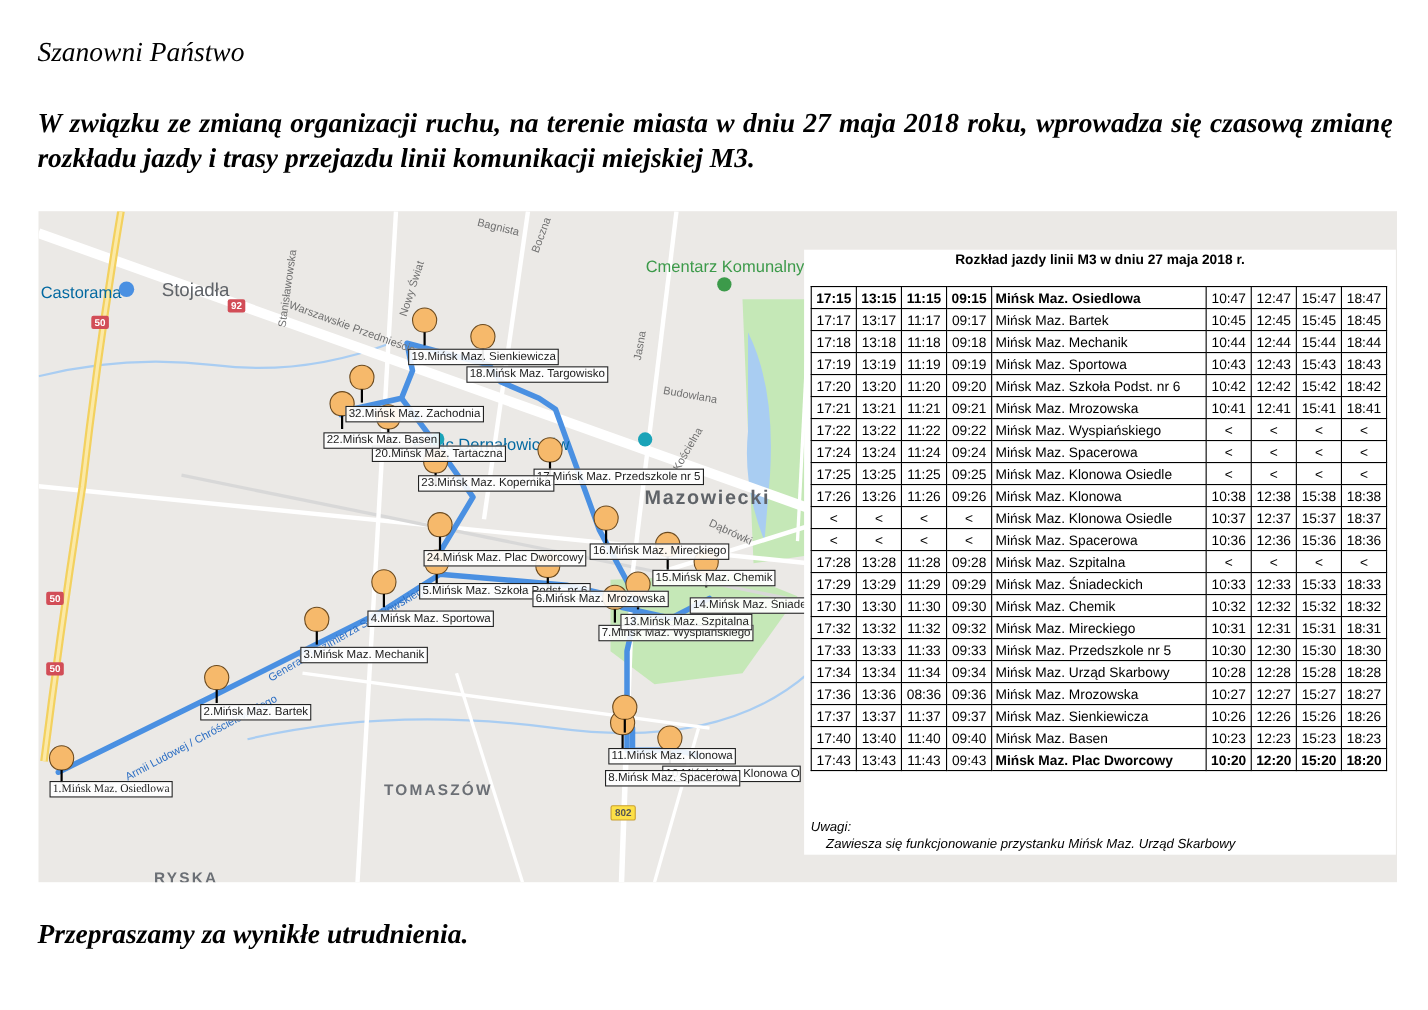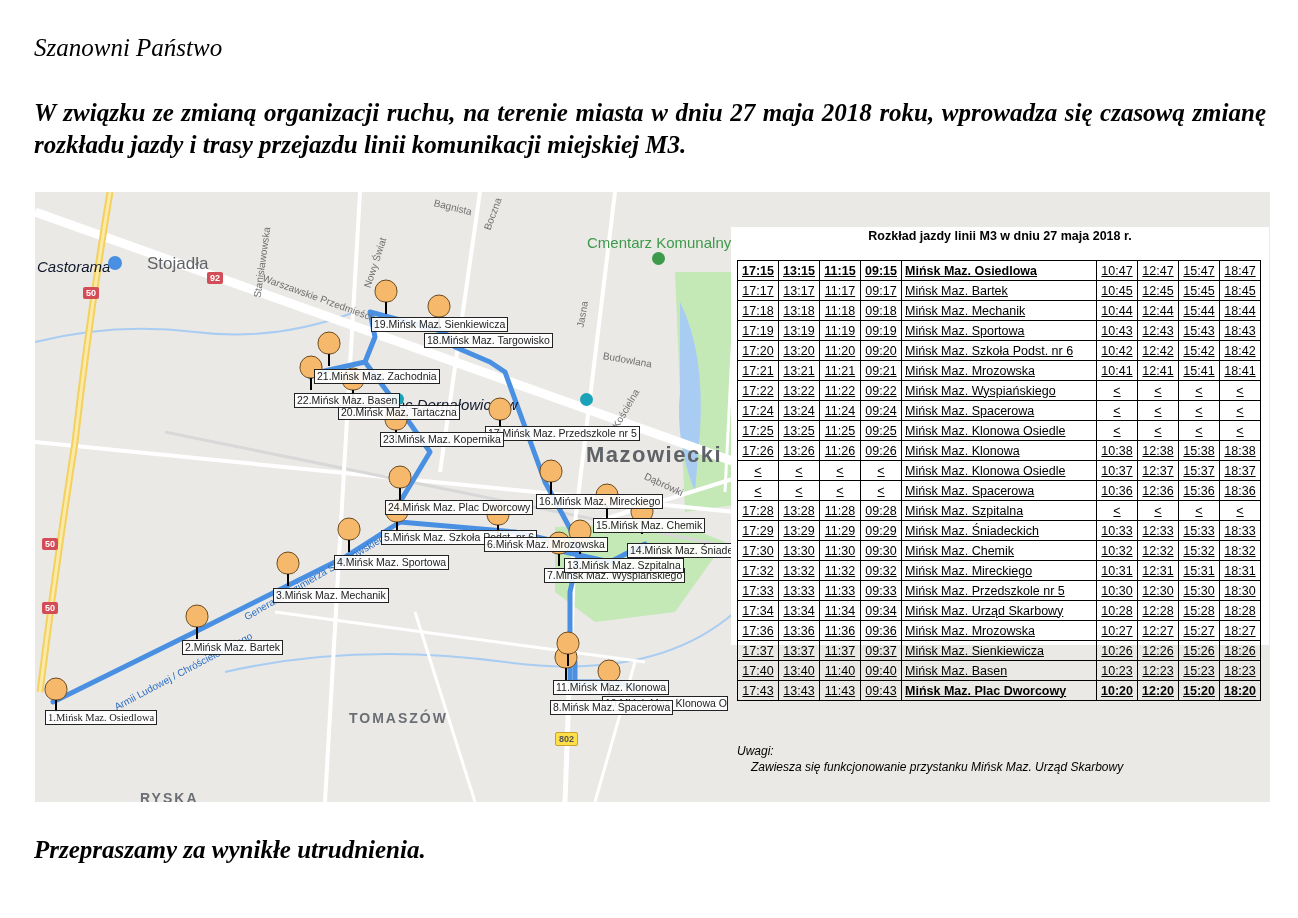--- a/index.html
+++ b/index.html
@@ -5,31 +5,31 @@
   html, body { margin:0; padding:0; background:#ffffff; }
   body { width:1298px; height:918px; position:relative; overflow:hidden; font-family:"Liberation Serif", serif; }
   .greeting { position:absolute; left:34px; top:34px; font-style:italic; font-size:25px; color:#000; }
   .intro { position:absolute; left:34px; top:97px; width:1232px; font-style:italic; font-weight:bold; font-size:25px; line-height:32px; color:#000; text-align:justify; text-align-last:left; }
   .closing { position:absolute; left:34px; top:836px; font-style:italic; font-weight:bold; font-size:25px; color:#000; }
 
   .map { position:absolute; left:35px; top:192px; width:1235px; height:610px; background:#ebe9e6; overflow:hidden; }
   .map svg.mapsvg { position:absolute; left:0; top:0; }
   .place { position:absolute; font-family:"Liberation Sans", sans-serif; font-size:15px; color:#5f6368; white-space:nowrap; }
   .place.green { color:#3c9a4a; }
-  .place.blue { color:#0f172a;font-style:italic; }
-  .place.big { font-size:22px; letter-spacing:1.5px; color:#5f6368; font-weight:bold; }
+  .place.blue { color:#0369a1; }
+  .place.big { font-size:18px; letter-spacing:1.5px; color:#5f6368; font-weight:bold; }
   .place.dist { font-size:14px; letter-spacing:2px; color:#6b6f75; font-weight:bold; }
   .road-label { position:absolute; font-family:"Liberation Sans", sans-serif; font-size:10px; color:#707070; white-space:nowrap; transform-origin:left center; }
   .shield { position:absolute; font-family:"Liberation Sans", sans-serif; font-size:9px; color:#fff; background:#d24d57; padding:1px 3px; border-radius:2px; font-weight:bold; }
   .shield.yellow { background:#fde047; color:#555; border:1px solid #c9a032; }
   .stop-label { position:absolute; font-family:"Liberation Sans", sans-serif; font-size:10.5px; color:#222; background:rgba(255,255,255,0.9); border:1px solid #222; padding:0 2px; white-space:nowrap; line-height:13px; }
 
-  .timetable-panel { position:absolute; left:696px; top:35px; width:538px; height:418px; background:#ffffff; }
+  .timetable-panel { position:absolute; left:696px; top:35px; width:538px; height:550px; background:#ffffff; }
   .tt-title { position:absolute; left:0; top:2px; width:100%; text-align:center; font-family:"Liberation Sans", sans-serif; font-size:12.5px; font-weight:bold; color:#000; }
-  table.tt { position:absolute; left:6px; top:33px; border-collapse:collapse; font-family:"Liberation Sans", sans-serif; font-size:12.5px; color:#000;text-decoration:underline; }
+  table.tt { position:absolute; left:6px; top:33px; border-collapse:collapse; font-family:"Liberation Sans", sans-serif; font-size:12.5px; color:#000; }
   table.tt td { border:1px solid #000; height:19px; padding:0 3px; white-space:nowrap; }
   table.tt td.t { width:34px; text-align:center; }
   table.tt td.n { width:188px; text-align:left; }
   table.tt td.rt { width:34px; text-align:center; }
   table.tt td.b { font-weight:bold; }
   .notes-label { position:absolute; left:6px; top:517px; font-family:"Liberation Sans", sans-serif; font-style:italic; font-size:12px; color:#000; }
   .notes-text { position:absolute; left:20px; top:533px; font-family:"Liberation Sans", sans-serif; font-style:italic; font-size:12px; color:#000; }
 </style>
 </head>
 <body>
@@ -142,21 +142,21 @@
   <div class="stop-label" style="left:515px;top:508px;">8.Mińsk Maz. Spacerowa</div>
   <div class="stop-label" style="left:518px;top:488px;">11.Mińsk Maz. Klonowa</div>
   <div class="stop-label" style="left:529px;top:366px;">13.Mińsk Maz. Szpitalna</div>
   <div class="stop-label" style="left:592px;top:351px;width:110px;overflow:hidden;">14.Mińsk Maz. Śniadeckich</div>
   <div class="stop-label" style="left:558px;top:326px;">15.Mińsk Maz. Chemik</div>
   <div class="stop-label" style="left:501px;top:302px;">16.Mińsk Maz. Mireckiego</div>
   <div class="stop-label" style="left:450px;top:234px;">17.Mińsk Maz. Przedszkole nr 5</div>
   <div class="stop-label" style="left:389px;top:141px;">18.Mińsk Maz. Targowisko</div>
   <div class="stop-label" style="left:336px;top:125px;">19.Mińsk Maz. Sienkiewicza</div>
   <div class="stop-label" style="left:303px;top:213px;">20.Mińsk Maz. Tartaczna</div>
-  <div class="stop-label" style="left:279px;top:177px;">21.Mińsk Maz. Zachodnia</div>
+  <div class="stop-label" style="left:279px;top:177px;">32.Mińsk Maz. Zachodnia</div>
   <div class="stop-label" style="left:259px;top:201px;">22.Mińsk Maz. Basen</div>
   <div class="stop-label" style="left:345px;top:240px;">23.Mińsk Maz. Kopernika</div>
   <div class="stop-label" style="left:350px;top:308px;">24.Mińsk Maz. Plac Dworcowy</div>
 
   <div class="timetable-panel">
     <div class="tt-title">Rozkład jazdy linii M3 w dniu 27 maja 2018 r.</div>
     <table class="tt">
       <tbody id="tt-body">
           <tr>
             <td class="t b">17:15</td>
@@ -352,21 +352,21 @@
             <td class="t">09:34</td>
             <td class="n">Mińsk Maz. Urząd Skarbowy</td>
             <td class="rt">10:28</td>
             <td class="rt">12:28</td>
             <td class="rt">15:28</td>
             <td class="rt">18:28</td>
           </tr>
           <tr>
             <td class="t">17:36</td>
             <td class="t">13:36</td>
-            <td class="t">11:36</td>
+            <td class="t">08:36</td>
             <td class="t">09:36</td>
             <td class="n">Mińsk Maz. Mrozowska</td>
             <td class="rt">10:27</td>
             <td class="rt">12:27</td>
             <td class="rt">15:27</td>
             <td class="rt">18:27</td>
           </tr>
           <tr>
             <td class="t">17:37</td>
             <td class="t">13:37</td>

